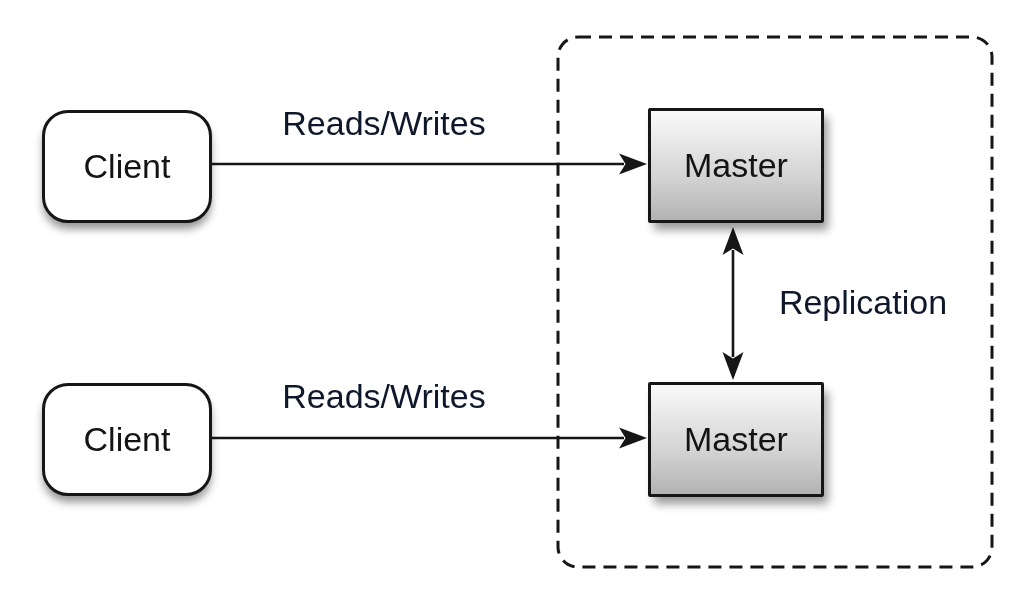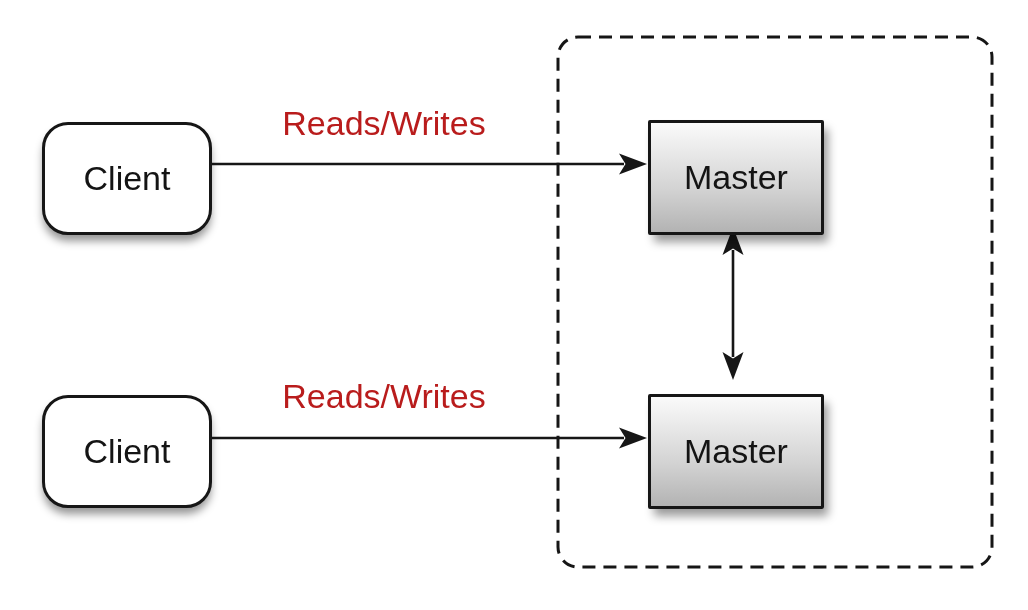--- a/index.html
+++ b/index.html
@@ -32,21 +32,20 @@
     stroke-dasharray: 13 8;
   }
   .node {
     position: absolute;
     display: flex;
     align-items: center;
     justify-content: center;
     font-size: 34px;
     color: #141414;
     box-sizing: border-box;
-    margin-top: 12px;
   }
   .client {
     width: 170px; height: 113px;
     background: var(--client-fill, #ffffff);
     border: 3.5px solid var(--stroke, #161616);
     border-radius: 26px;
     box-shadow: 0 7px 9px -1px rgba(0,0,0,0.42);
   }
   .client-top { left: 42px; top: 110px; }
   .client-bottom { left: 42px; top: 383px; }
@@ -60,21 +59,21 @@
     border: 3.5px solid var(--stroke, #161616);
     border-radius: 2px;
     box-shadow: 5px 8px 10px -1px rgba(0,0,0,0.40);
   }
   .master-top { left: 648px; top: 108px; }
   .master-bottom { left: 648px; top: 382px; }
   .edge-label {
     position: absolute;
     font-size: 34px;
     line-height: 41px;
-    color: #b91c1c;
+    color: #0f172a;
     text-align: center;
     white-space: nowrap;
   }
   .rw-top { left: 254px; top: 103px; width: 260px; }
   .rw-bottom { left: 254px; top: 376px; width: 260px; }
   .replication { left: 743px; top: 282px; width: 240px; }
 </style>
 </head>
 <body>
 
@@ -114,14 +113,15 @@
   </div>
 
   <div class="node master master-bottom">
     <span>Master</span>
   </div>
 
   <div class="edge-label rw-top">Reads/Writes</div>
 
   <div class="edge-label rw-bottom">Reads/Writes</div>
 
+  <div class="edge-label replication">Replication</div>
 
 </div>
 
 </body></html>

